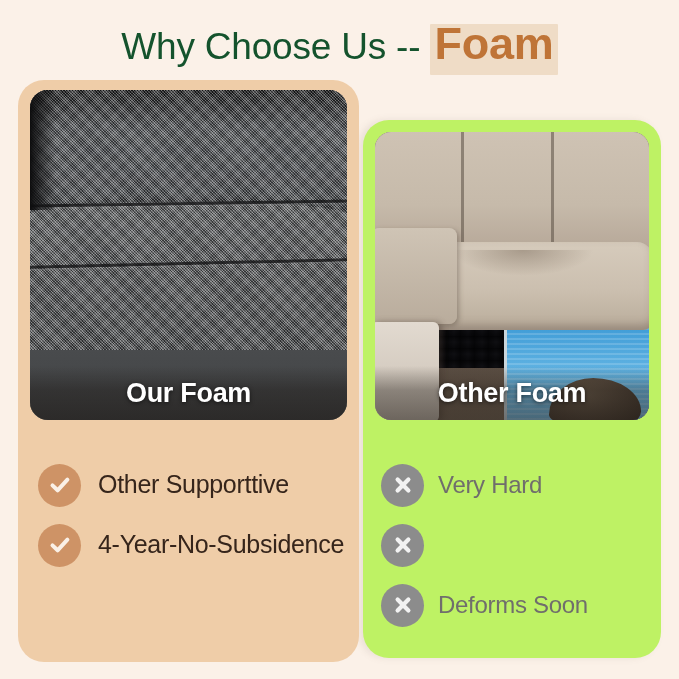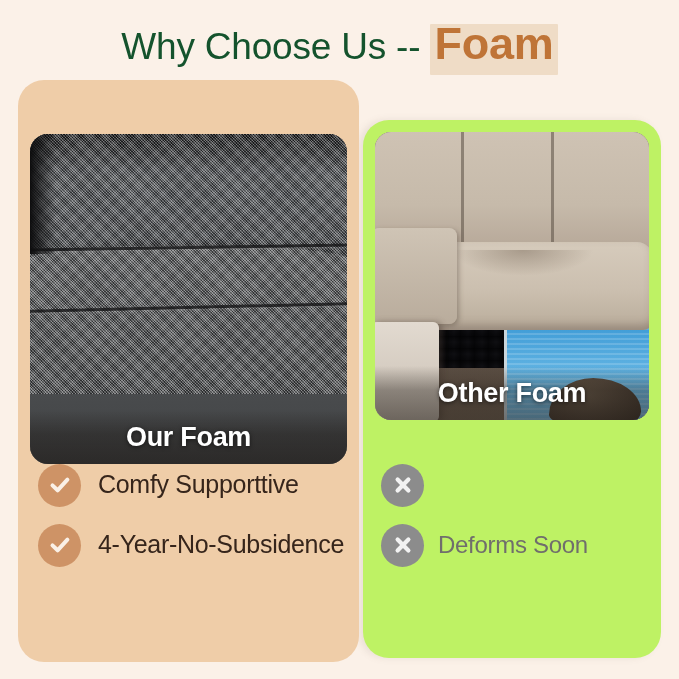--- a/index.html
+++ b/index.html
@@ -86,21 +86,20 @@
     position: absolute;
     overflow: hidden;
     border-radius: 18px;
     background: #777;
   }
   .photo-left {
     left: 12px;
     top: 10px;
     width: 317px;
     height: 330px;
-    margin-top: 44px;
   }
   .photo-right {
     left: 12px;
     top: 12px;
     width: 274px;
     height: 288px;
     border-radius: 16px;
   }
   .photo-inner {
     position: absolute;
@@ -363,20 +362,28 @@
     </div>
   </div>
 
   <div class="list list-right" style="left:18px; top:335px; width:268px; position:absolute;">
     <div class="list-row">
       <span class="badge badge-cross">
         <svg width="22" height="22" viewBox="0 0 22 22" aria-hidden="true">
           <path d="M5.6 5.6 L16.4 16.4 M16.4 5.6 L5.6 16.4" stroke="#F2F2F2" stroke-width="4.2" stroke-linecap="round"></path>
         </svg>
       </span>
+      <span class="row-label label-neg">Very Hard</span>
+    </div>
+    <div class="list-row">
+      <span class="badge badge-cross">
+        <svg width="22" height="22" viewBox="0 0 22 22" aria-hidden="true">
+          <path d="M5.6 5.6 L16.4 16.4 M16.4 5.6 L5.6 16.4" stroke="#F2F2F2" stroke-width="4.2" stroke-linecap="round"></path>
+        </svg>
+      </span>
     </div>
     <div class="list-row">
       <span class="badge badge-cross">
         <svg width="22" height="22" viewBox="0 0 22 22" aria-hidden="true">
           <path d="M5.6 5.6 L16.4 16.4 M16.4 5.6 L5.6 16.4" stroke="#F2F2F2" stroke-width="4.2" stroke-linecap="round"></path>
         </svg>
       </span>
       <span class="row-label label-neg">Deforms Soon</span>
     </div>
   </div>
@@ -401,21 +408,21 @@
     </div>
   </div>
 
   <div class="list" style="left:20px; top:375px; width:305px; position:absolute;">
     <div class="list-row">
       <span class="badge badge-check">
         <svg width="26" height="26" viewBox="0 0 26 26" aria-hidden="true">
           <path d="M5.5 13.4 L10.6 18.3 L20.4 7.6" fill="none" stroke="#FAF0E6" stroke-width="4" stroke-linecap="round" stroke-linejoin="round"></path>
         </svg>
       </span>
-      <span class="row-label label-pos">Comfy Supporttive</span>
+      <span class="row-label label-pos">Other Supporttive</span>
     </div>
     <div class="list-row">
       <span class="badge badge-check">
         <svg width="26" height="26" viewBox="0 0 26 26" aria-hidden="true">
           <path d="M5.5 13.4 L10.6 18.3 L20.4 7.6" fill="none" stroke="#FAF0E6" stroke-width="4" stroke-linecap="round" stroke-linejoin="round"></path>
         </svg>
       </span>
       <span class="row-label label-pos">4-Year-No-Subsidence</span>
     </div>
   </div>

